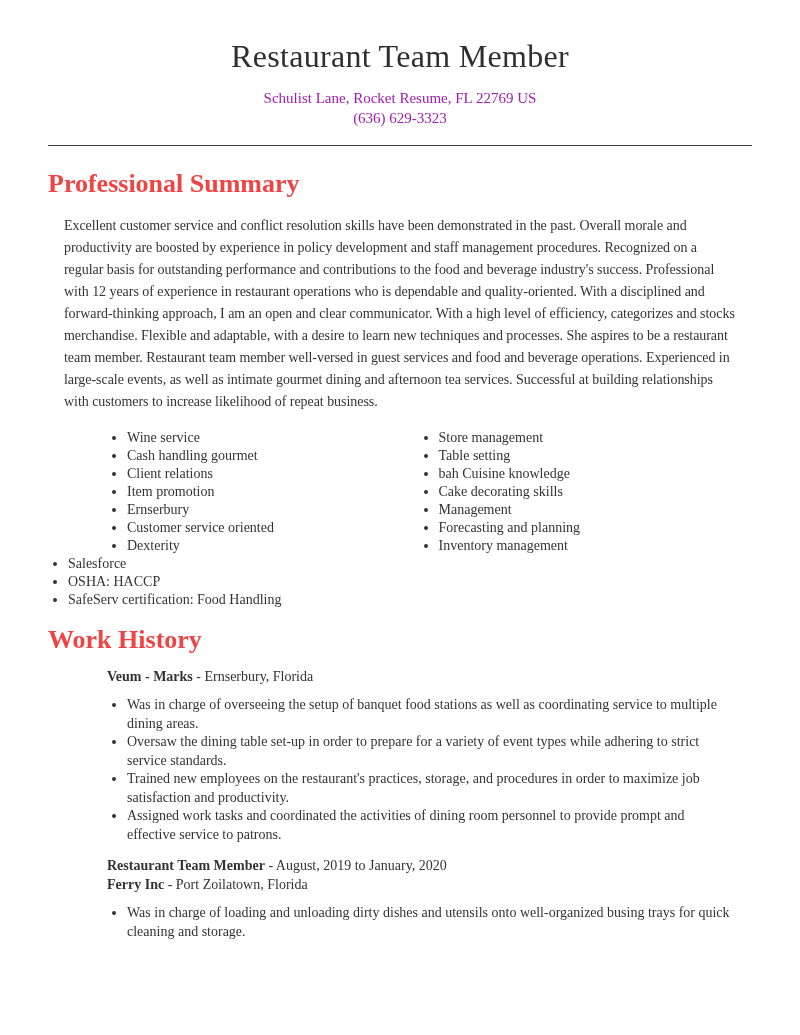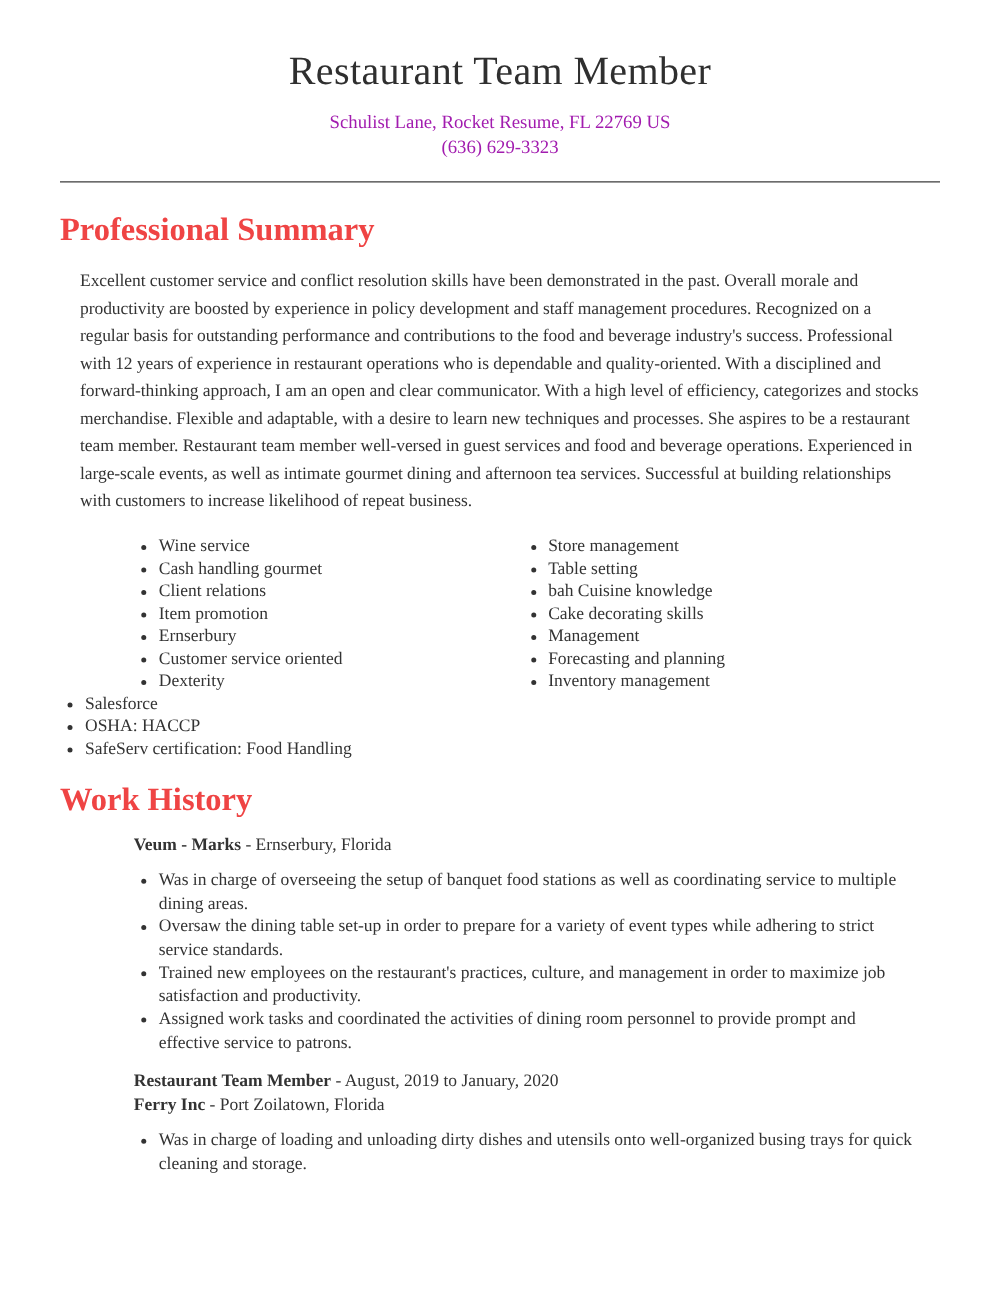--- a/index.html
+++ b/index.html
@@ -131,21 +131,21 @@
   <section>
     <h2>Work History</h2>
 
     <div class="job content">
       <div class="job-header">
         <div><span class="bold">Veum - Marks</span><span> - </span><span>Ernserbury, Florida</span></div>
       </div>
       <ul class="bullets">
         <li>Was in charge of overseeing the setup of banquet food stations as well as coordinating service to multiple dining areas.</li>
         <li>Oversaw the dining table set-up in order to prepare for a variety of event types while adhering to strict service standards.</li>
-        <li>Trained new employees on the restaurant's practices, culture, and management in order to maximize job satisfaction and productivity.</li>
+        <li>Trained new employees on the restaurant's practices, storage, and procedures in order to maximize job satisfaction and productivity.</li>
         <li>Assigned work tasks and coordinated the activities of dining room personnel to provide prompt and effective service to patrons.</li>
       </ul>
     </div>
 
     <div class="job content">
       <div class="job-header">
         <div><span class="bold">Restaurant Team Member</span><span> - </span><span>August, 2019 to January, 2020</span></div>
         <div><span class="bold">Ferry Inc</span><span> - </span><span>Port Zoilatown, Florida</span></div>
       </div>
       <ul class="bullets">

